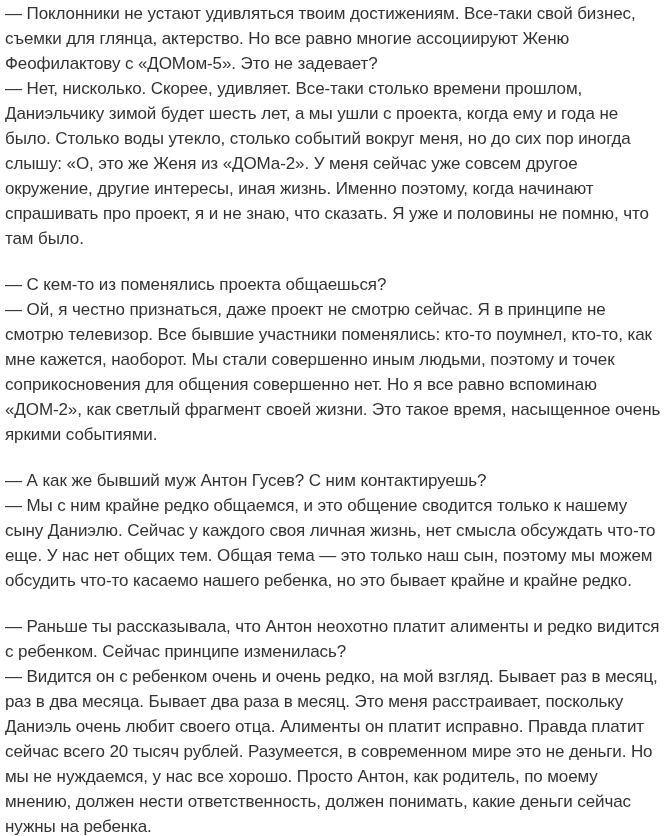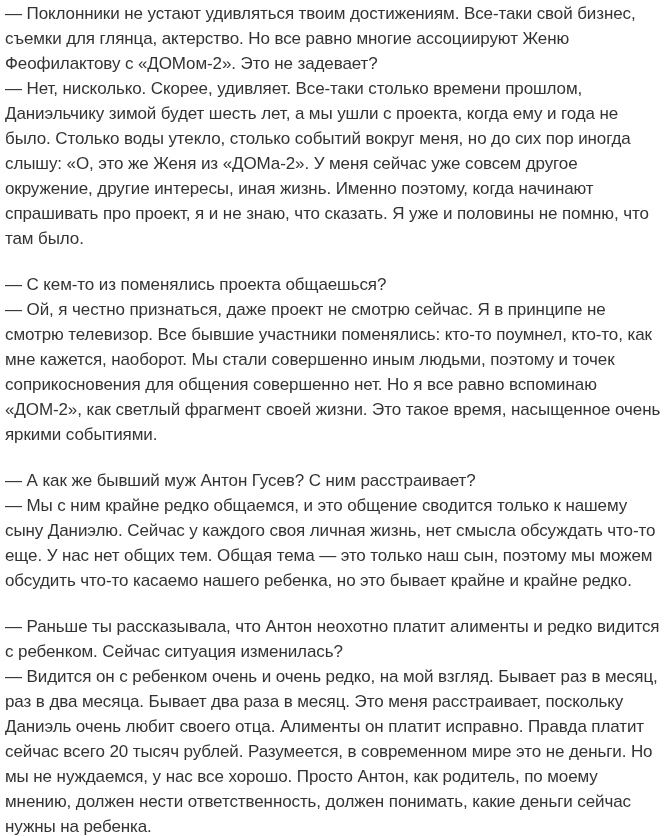--- a/index.html
+++ b/index.html
@@ -30,32 +30,32 @@
     margin: 0;
     padding: 0;
   }
 </style>
 </head>
 <body style="background: rgb(255, 255, 255);">
 
 <div class="article" style="color: rgb(51, 51, 51);">
 
   <section class="qa-block">
-    <p>— Поклонники не устают удивляться твоим достижениям. Все-таки свой бизнес, съемки для глянца, актерство. Но все равно многие ассоциируют Женю Феофилактову с «ДОМом-2». Это не задевает?</p>
+    <p>— Поклонники не устают удивляться твоим достижениям. Все-таки свой бизнес, съемки для глянца, актерство. Но все равно многие ассоциируют Женю Феофилактову с «ДОМом-5». Это не задевает?</p>
     <p>— Нет, нисколько. Скорее, удивляет. Все-таки столько времени прошлом, Даниэльчику зимой будет шесть лет, а мы ушли с проекта, когда ему и года не было. Столько воды утекло, столько событий вокруг меня, но до сих пор иногда слышу: «О, это же Женя из «ДОМа-2». У меня сейчас уже совсем другое окружение, другие интересы, иная жизнь. Именно поэтому, когда начинают спрашивать про проект, я и не знаю, что сказать. Я уже и половины не помню, что там было.</p>
   </section>
 
   <section class="qa-block">
     <p>— С кем-то из поменялись проекта общаешься?</p>
     <p>— Ой, я честно признаться, даже проект не смотрю сейчас. Я в принципе не смотрю телевизор. Все бывшие участники поменялись: кто-то поумнел, кто-то, как мне кажется, наоборот. Мы стали совершенно иным людьми, поэтому и точек соприкосновения для общения совершенно нет. Но я все равно вспоминаю «ДОМ-2», как светлый фрагмент своей жизни. Это такое время, насыщенное очень яркими событиями.</p>
   </section>
 
   <section class="qa-block">
-    <p>— А как же бывший муж Антон Гусев? С ним расстраивает?</p>
+    <p>— А как же бывший муж Антон Гусев? С ним контактируешь?</p>
     <p>— Мы с ним крайне редко общаемся, и это общение сводится только к нашему сыну Даниэлю. Сейчас у каждого своя личная жизнь, нет смысла обсуждать что-то еще. У нас нет общих тем. Общая тема — это только наш сын, поэтому мы можем обсудить что-то касаемо нашего ребенка, но это бывает крайне и крайне редко.</p>
   </section>
 
   <section class="qa-block">
-    <p>— Раньше ты рассказывала, что Антон неохотно платит алименты и редко видится с ребенком. Сейчас ситуация изменилась?</p>
+    <p>— Раньше ты рассказывала, что Антон неохотно платит алименты и редко видится с ребенком. Сейчас принципе изменилась?</p>
     <p>— Видится он с ребенком очень и очень редко, на мой взгляд. Бывает раз в месяц, раз в два месяца. Бывает два раза в месяц. Это меня расстраивает, поскольку Даниэль очень любит своего отца. Алименты он платит исправно. Правда платит сейчас всего 20 тысяч рублей. Разумеется, в современном мире это не деньги. Но мы не нуждаемся, у нас все хорошо. Просто Антон, как родитель, по моему мнению, должен нести ответственность, должен понимать, какие деньги сейчас нужны на ребенка.</p>
   </section>
 
 </div>
 
 </body></html>

